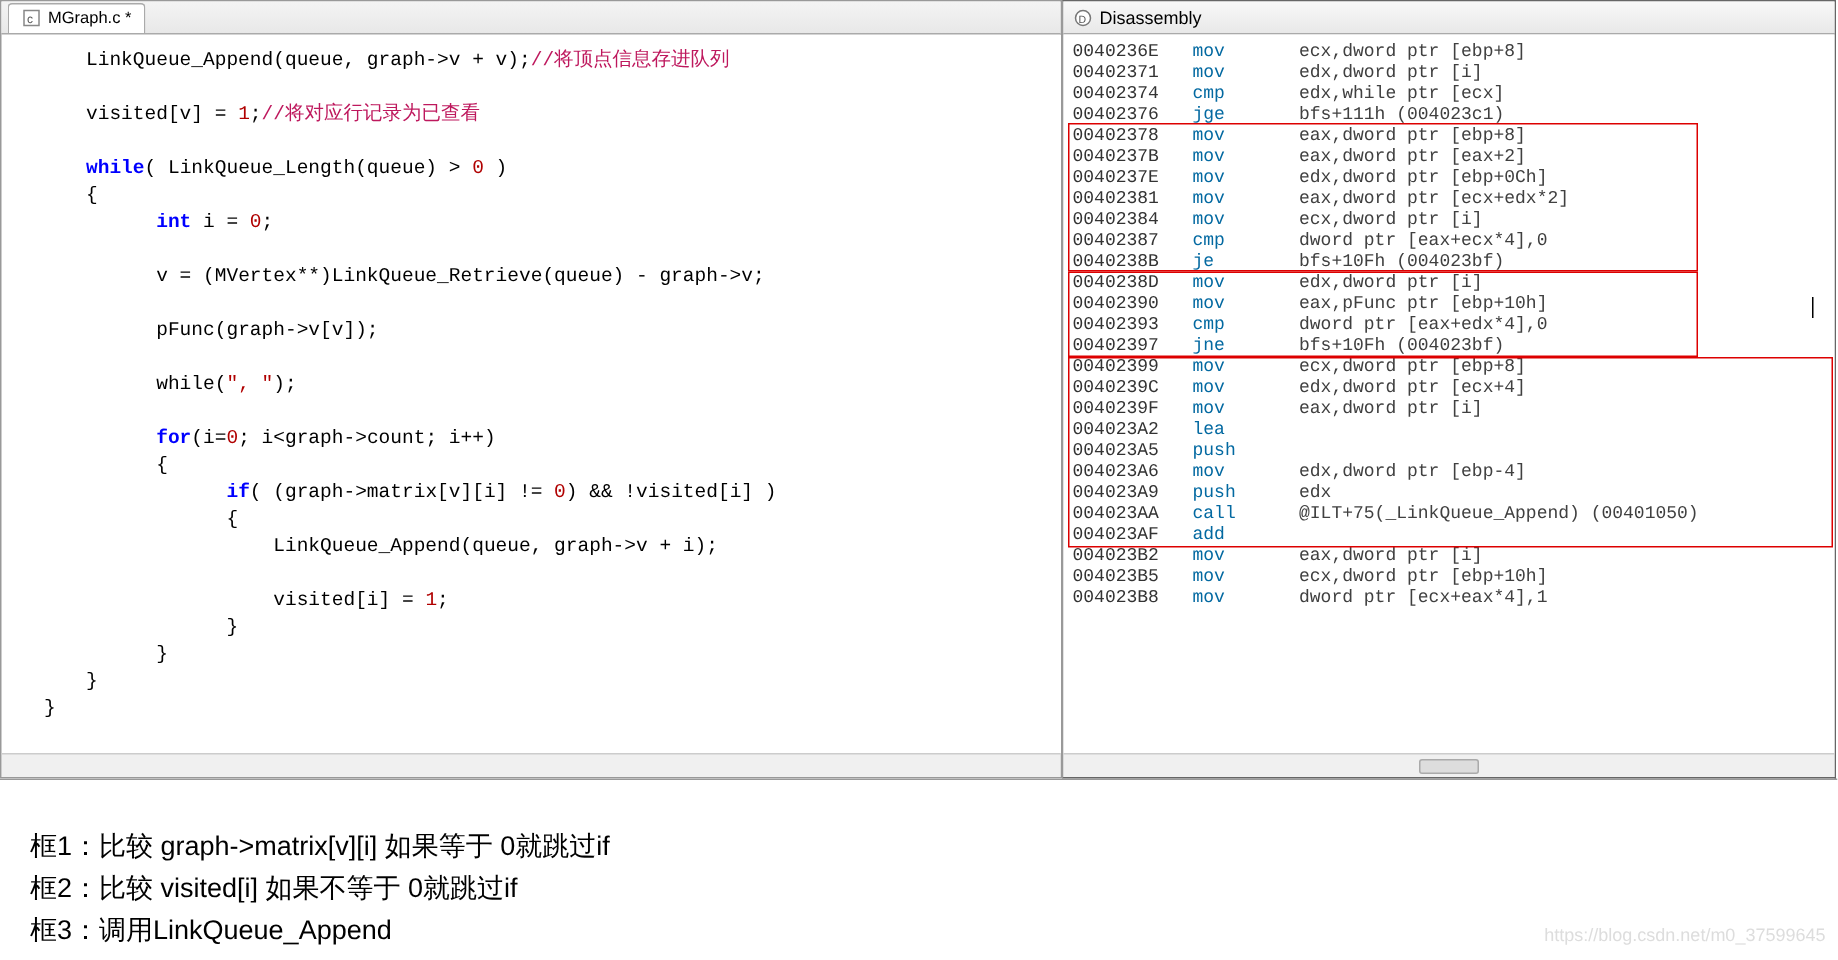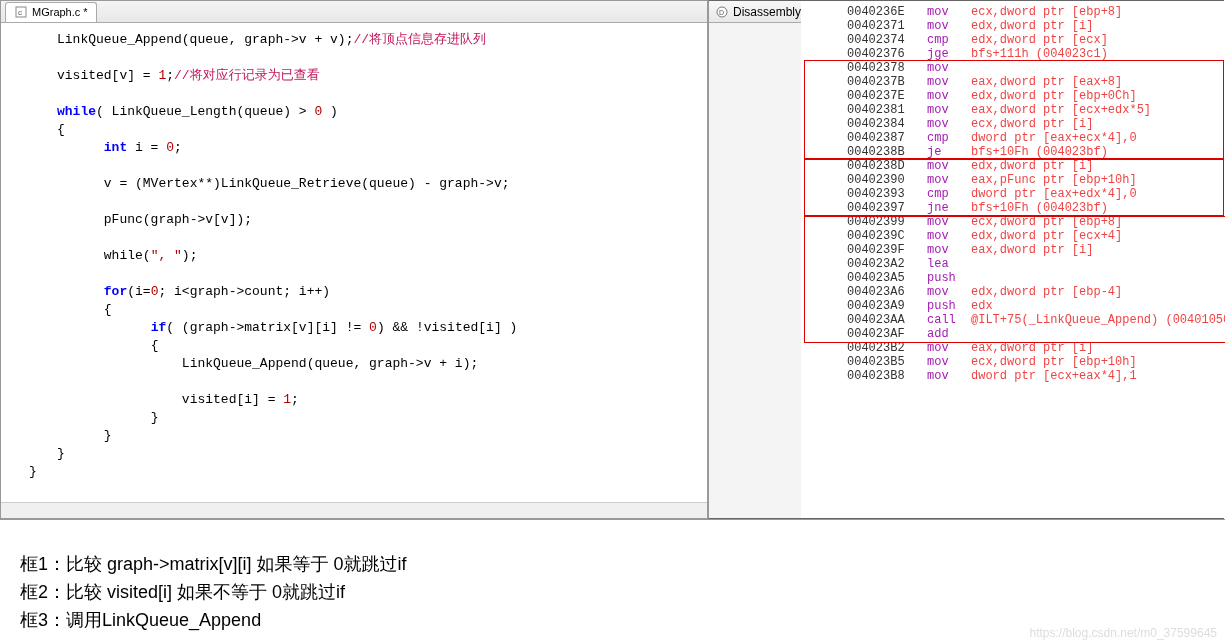--- a/index.html
+++ b/index.html
@@ -77,21 +77,21 @@
       height: 16px;
       background: #f0f0f0;
       border-top: 1px solid #ccc;
     }
     .right-pane {
       width: 516px;
       border: 1px solid #666;
       border-left: 1px solid #999;
       background: #f4f4f4;
       display: flex;
-      flex-direction: row;
+      flex-direction: column;
       margin-left: 0;
     }
     .panel-title {
       height: 22px;
       background: linear-gradient(#f8f8f8, #e8e8e8);
       border-bottom: 1px solid #aaa;
       display: flex;
       align-items: center;
       padding-left: 6px;
       font-size: 12px;
@@ -111,25 +111,24 @@
       font-family: Consolas, "Courier New", monospace;
       font-size: 12px;
       line-height: 14px;
       padding: 4px 6px;
       position: relative;
       color: #333;
     }
     .disasm-line {
       display: flex;
       white-space: pre;
-      margin-left: 40px;
     }
     .addr { width: 80px; color: #333; }
-    .instr { width: 44px; color: #a21caf; }
-    .ops { flex: 1; color: #ef4444; }
+    .instr { width: 71px; color: #0369a1; }
+    .ops { flex: 1; color: #404040; }
     .box {
       border: 1px solid #d00;
       position: absolute;
       pointer-events: none;
     }
     .box1 { left: 3px; top: 59px; width: 420px; height: 99px; }
     .box2 { left: 3px; top: 158px; width: 420px; height: 57px; }
     .box3 { left: 3px; top: 215px; width: 510px; height: 127px; }
     .bottom-hscroll {
       height: 16px;
@@ -149,21 +148,21 @@
     .annotations {
       padding: 30px 20px;
       font-size: 18px;
       line-height: 28px;
       font-family: "Microsoft YaHei", sans-serif;
       color: #000;
     }
     .watermark {
       position: absolute;
       right: 8px;
-      bottom: 0;
+      bottom: 10px;
       color: #ddd;
       font-size: 12px;
     }
     .cursor-line {
       position: absolute;
       right: 14px;
       top: 175px;
       width: 1px;
       height: 14px;
       background: #000;
@@ -227,26 +226,26 @@
         </span>
         <span>Disassembly</span>
       </div>
       <div class="disasm-area" id="disasm-area">
         <div class="box box1"></div>
         <div class="box box2"></div>
         <div class="box box3"></div>
         <div class="cursor-line"></div>
       <div class="disasm-line"><span class="addr">0040236E</span><span class="instr">mov</span><span class="ops">ecx,dword ptr [ebp+8]</span></div>
           <div class="disasm-line"><span class="addr">00402371</span><span class="instr">mov</span><span class="ops">edx,dword ptr [i]</span></div>
-          <div class="disasm-line"><span class="addr">00402374</span><span class="instr">cmp</span><span class="ops">edx,dword ptr [ecx]</span></div>
+          <div class="disasm-line"><span class="addr">00402374</span><span class="instr">cmp</span><span class="ops">edx,while ptr [ecx]</span></div>
           <div class="disasm-line"><span class="addr">00402376</span><span class="instr">jge</span><span class="ops">bfs+111h (004023c1)</span></div>
-          <div class="disasm-line"><span class="addr">00402378</span><span class="instr">mov</span></div>
-          <div class="disasm-line"><span class="addr">0040237B</span><span class="instr">mov</span><span class="ops">eax,dword ptr [eax+8]</span></div>
+          <div class="disasm-line"><span class="addr">00402378</span><span class="instr">mov</span><span class="ops">eax,dword ptr [ebp+8]</span></div>
+          <div class="disasm-line"><span class="addr">0040237B</span><span class="instr">mov</span><span class="ops">eax,dword ptr [eax+2]</span></div>
           <div class="disasm-line"><span class="addr">0040237E</span><span class="instr">mov</span><span class="ops">edx,dword ptr [ebp+0Ch]</span></div>
-          <div class="disasm-line"><span class="addr">00402381</span><span class="instr">mov</span><span class="ops">eax,dword ptr [ecx+edx*5]</span></div>
+          <div class="disasm-line"><span class="addr">00402381</span><span class="instr">mov</span><span class="ops">eax,dword ptr [ecx+edx*2]</span></div>
           <div class="disasm-line"><span class="addr">00402384</span><span class="instr">mov</span><span class="ops">ecx,dword ptr [i]</span></div>
           <div class="disasm-line"><span class="addr">00402387</span><span class="instr">cmp</span><span class="ops">dword ptr [eax+ecx*4],0</span></div>
           <div class="disasm-line"><span class="addr">0040238B</span><span class="instr">je</span><span class="ops">bfs+10Fh (004023bf)</span></div>
           <div class="disasm-line"><span class="addr">0040238D</span><span class="instr">mov</span><span class="ops">edx,dword ptr [i]</span></div>
           <div class="disasm-line"><span class="addr">00402390</span><span class="instr">mov</span><span class="ops">eax,pFunc ptr [ebp+10h]</span></div>
           <div class="disasm-line"><span class="addr">00402393</span><span class="instr">cmp</span><span class="ops">dword ptr [eax+edx*4],0</span></div>
           <div class="disasm-line"><span class="addr">00402397</span><span class="instr">jne</span><span class="ops">bfs+10Fh (004023bf)</span></div>
           <div class="disasm-line"><span class="addr">00402399</span><span class="instr">mov</span><span class="ops">ecx,dword ptr [ebp+8]</span></div>
           <div class="disasm-line"><span class="addr">0040239C</span><span class="instr">mov</span><span class="ops">edx,dword ptr [ecx+4]</span></div>
           <div class="disasm-line"><span class="addr">0040239F</span><span class="instr">mov</span><span class="ops">eax,dword ptr [i]</span></div>

